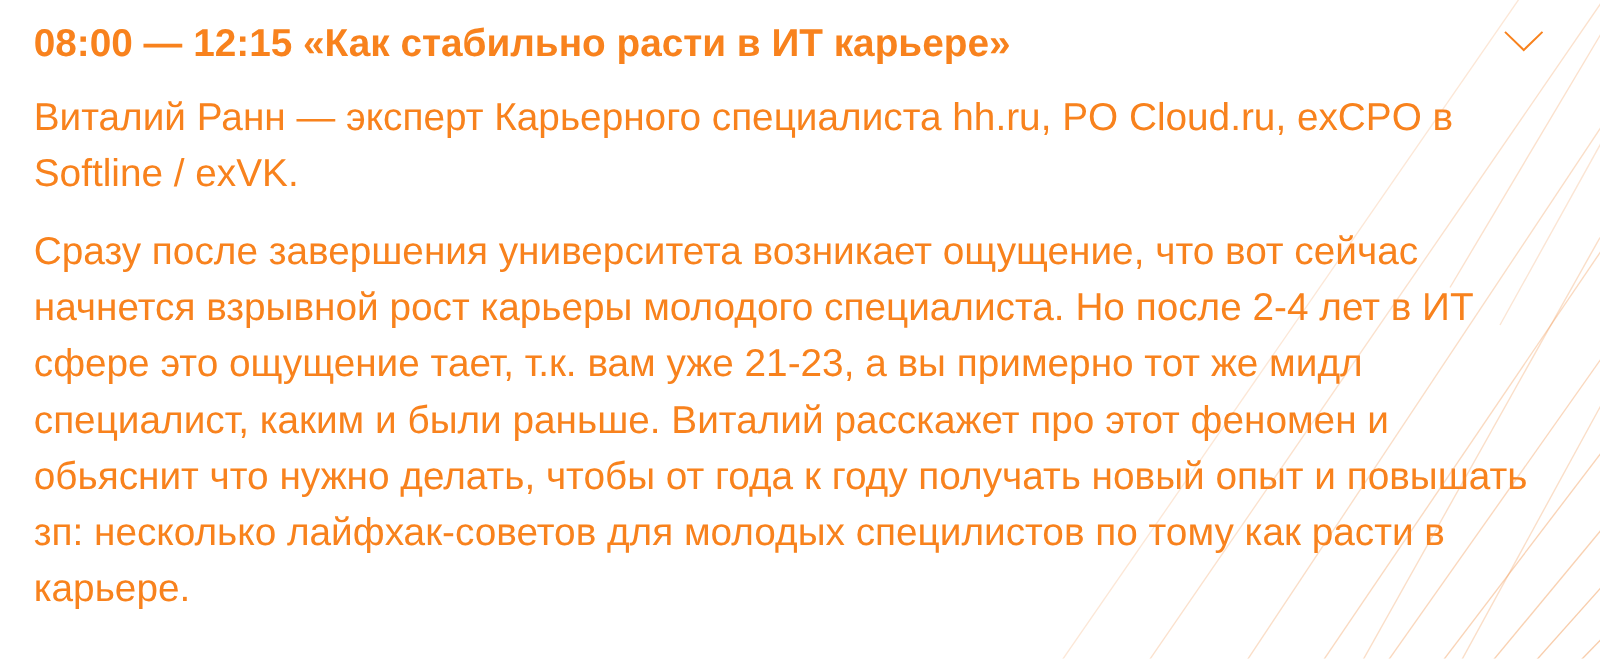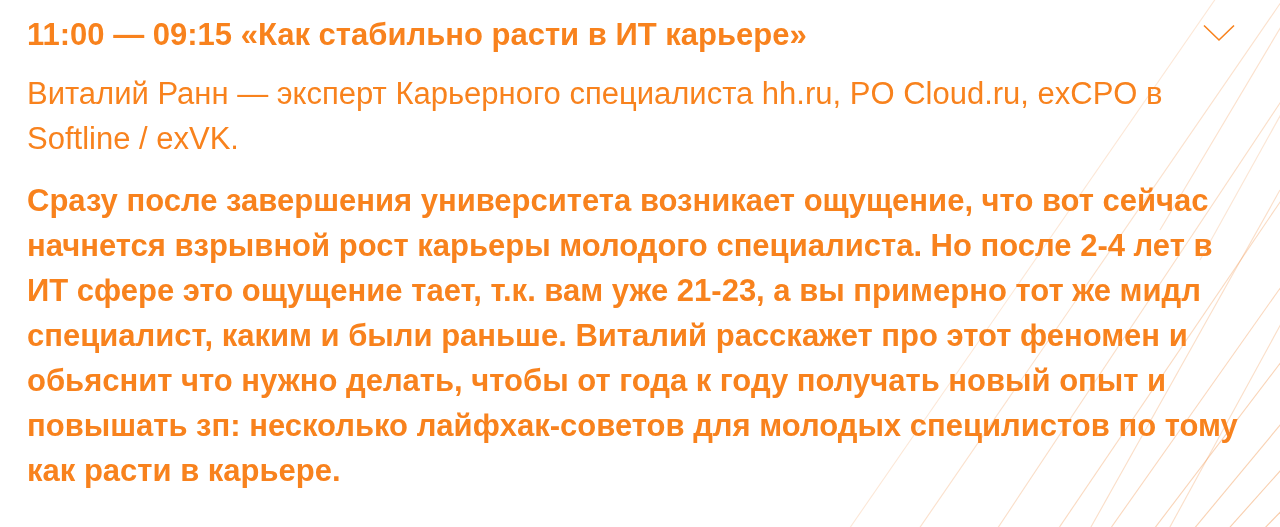--- a/index.html
+++ b/index.html
@@ -52,38 +52,38 @@
     margin: 17px 0 0 0;
     font-size: 31px;
     line-height: 45px;
     font-weight: normal;
     max-width: 1215px;
   }
   p.session-description {
     margin: 17px 0 0 0;
     font-size: 31px;
     line-height: 45px;
-    font-weight: bold;
+    font-weight: normal;
     max-width: 1215px;
   }
   .decor-lines {
     position: absolute;
     inset: 0;
     width: 1280px;
     height: 527px;
     pointer-events: none;
   }
 </style>
 </head>
 <body>
 
 <div class="session-item">
 
   <div class="session-header-row">
-    <h2 class="session-title">11:00 — 09:15 «Как стабильно расти в ИТ карьере»</h2>
+    <h2 class="session-title">08:00 — 12:15 «Как стабильно расти в ИТ карьере»</h2>
     <button class="chevron-btn" aria-label="collapse">
       <span>
         <svg width="32" height="18" viewBox="0 0 32 18">
           <polyline points="1,1.5 16,16 31,1.5" fill="none" stroke="#f8821d" stroke-width="1.6"></polyline>
         </svg>
       </span>
     </button>
   </div>
 
   <p class="session-speaker">Виталий Ранн — эксперт Карьерного специалиста hh.ru, PO Cloud.ru, exCPO в Softline / exVK.</p>

